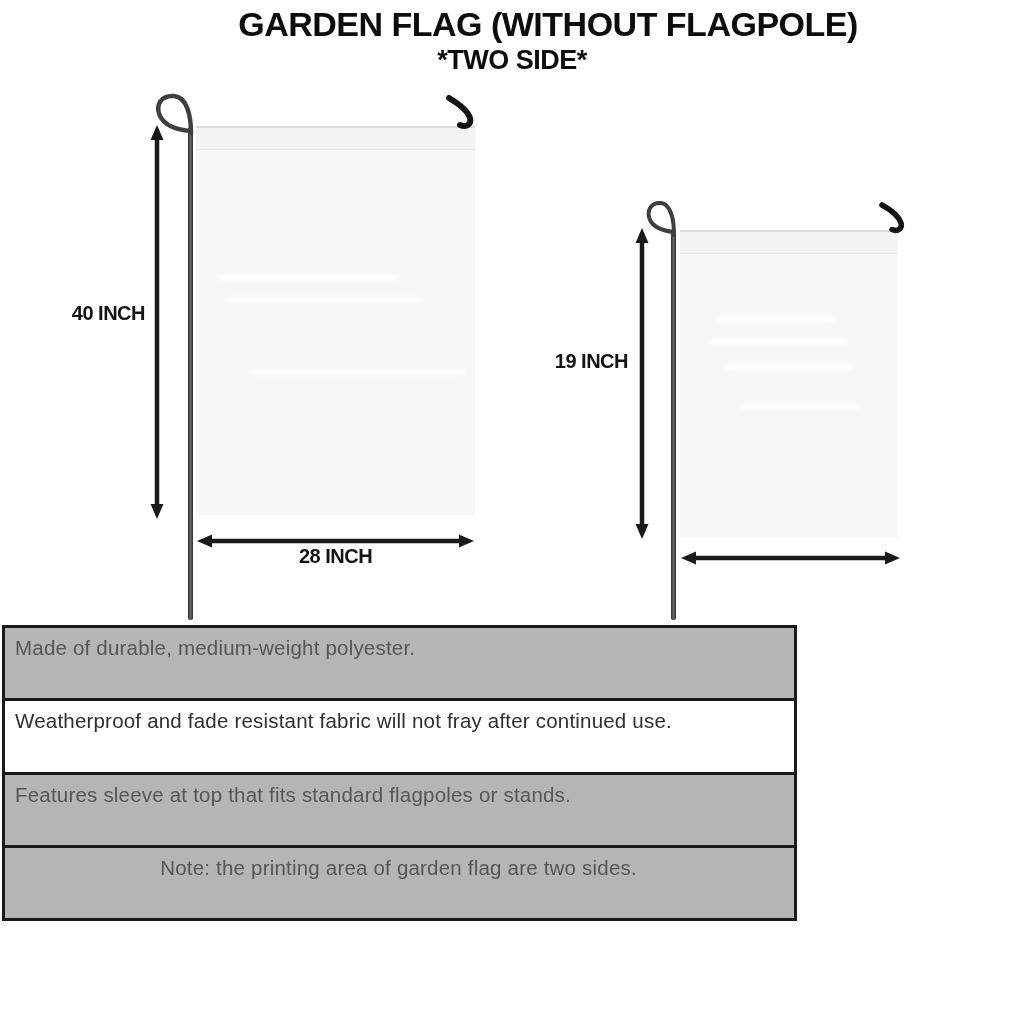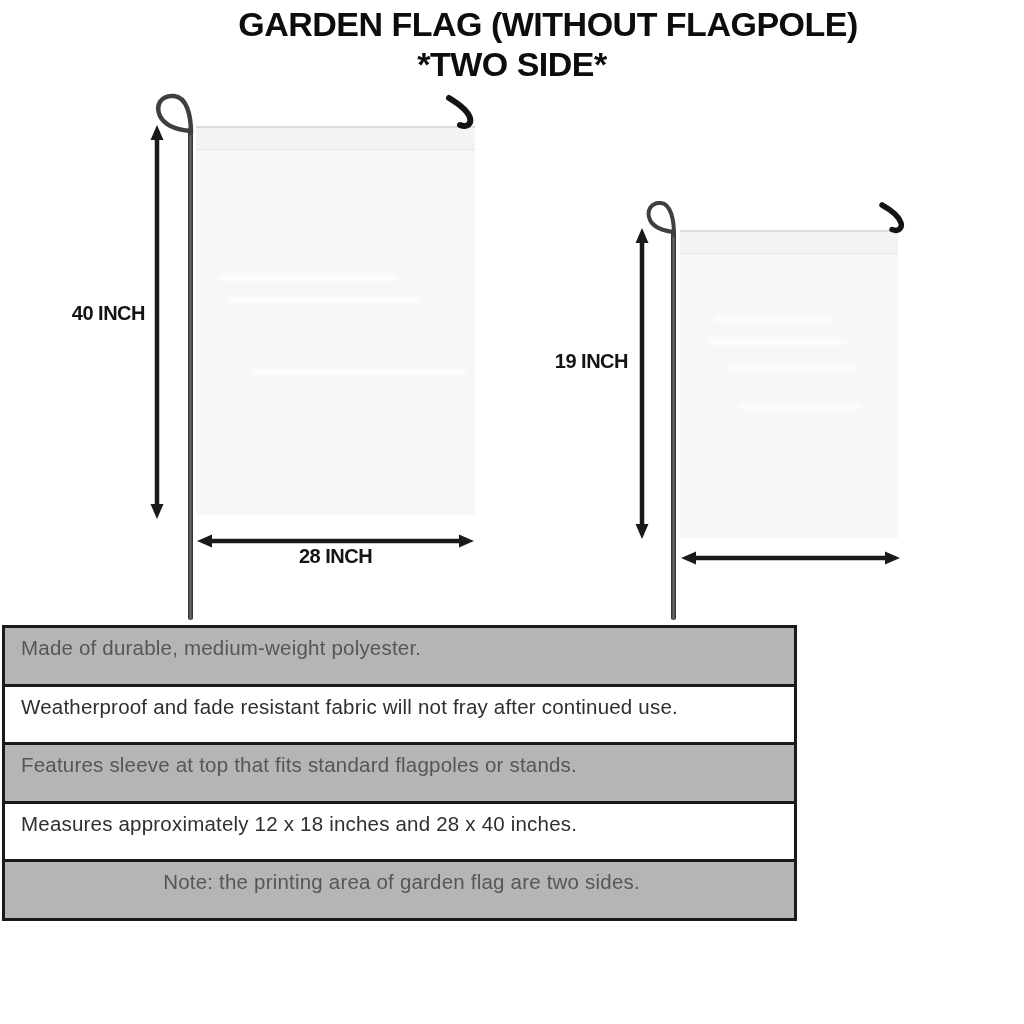--- a/index.html
+++ b/index.html
@@ -19,21 +19,21 @@
     font-size: 34px;
     font-weight: bold;
     letter-spacing: -0.5px;
     color: #0d0d0d;
     margin-left: 36px;
   }
   .title-line2 {
     position: absolute;
     top: 45px; left: 0; width: 100%;
     text-align: center;
-    font-size: 34px;
+    font-size: 27px;
     font-weight: bold;
     letter-spacing: -0.5px;
     color: #0d0d0d;
   }
   .flag {
     position: absolute;
     background: var(--flag-fill, #f7f7f7);
     border-top: 2px solid #dcdcdc;
   }
   .flag-large { left: 196px; top: 126px; width: 279px; height: 389px; }
@@ -80,21 +80,21 @@
     position: absolute;
     left: 2px; top: 625px;
     width: 795px; height: 296px;
     border: 3px solid var(--border, #1a1a1a);
     display: flex;
     flex-direction: column;
   }
   .feature-row {
     flex: 1 1 0;
     border-bottom: 3px solid var(--border, #1a1a1a);
-    padding: 8px 12px 0 16px;
+    padding: 8px 12px 0 10px;
     font-size: 20.5px;
     letter-spacing: 0.2px;
     overflow: hidden;
   }
   .feature-row:last-child { border-bottom: none; text-align: center; }
   .feature-row.gray { background: var(--row-gray, #b5b5b5); color: #565656; }
   .feature-row.white { background: var(--row-white, #ffffff); color: #2f2f2f; }
 </style>
 </head>
 <body>
@@ -169,21 +169,18 @@
   <div class="features-table">
     <div class="feature-row gray">
       <span>Made of durable, medium-weight polyester.</span>
     </div>
     <div class="feature-row white">
       <span>Weatherproof and fade resistant fabric will not fray after continued use.</span>
     </div>
     <div class="feature-row gray">
       <span>Features sleeve at top that fits standard flagpoles or stands.</span>
     </div>
-    <div class="feature-row white">
-      <span>Measures approximately 12 x 18 inches and 28 x 40 inches.</span>
-    </div>
     <div class="feature-row gray">
       <span>Note: the printing area of garden flag are two sides.</span>
     </div>
   </div>
 
 </div>
 
 </body></html>

